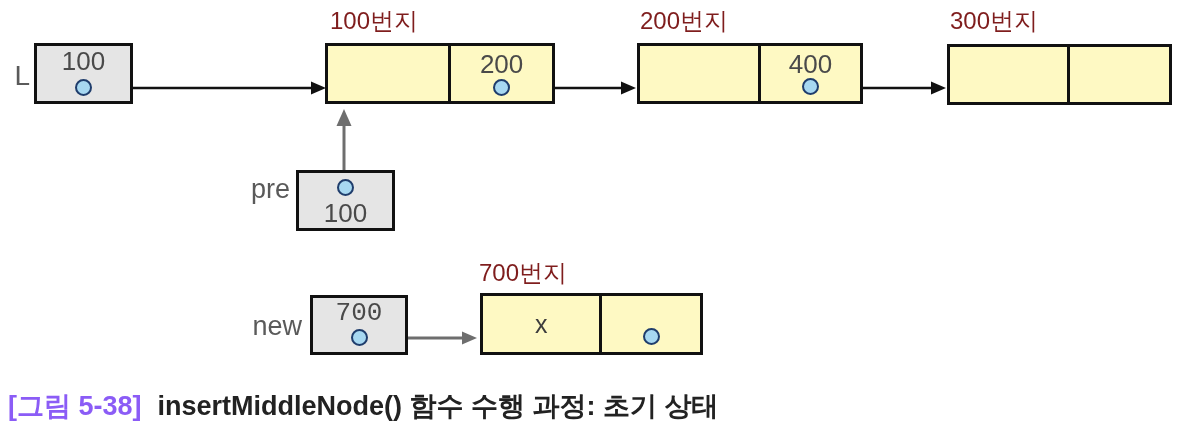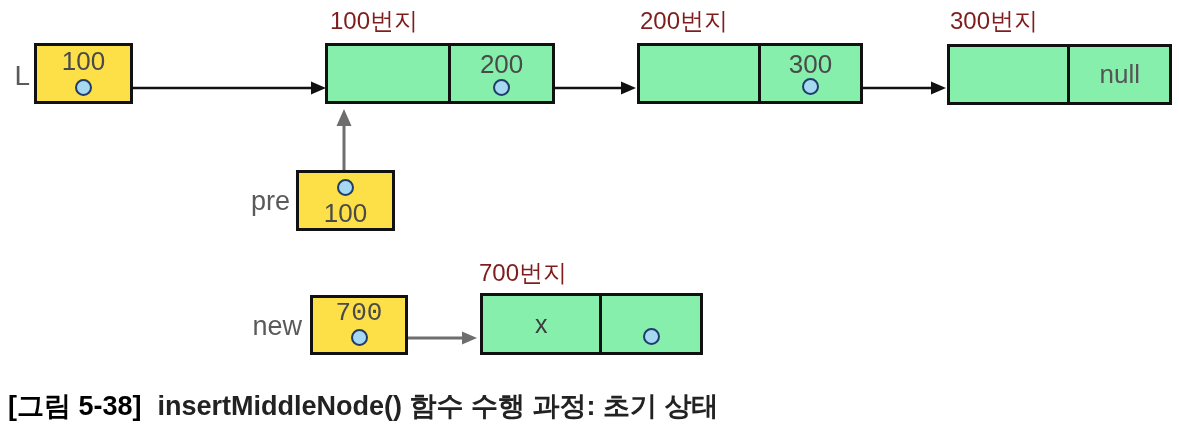--- a/index.html
+++ b/index.html
@@ -6,27 +6,27 @@
   .canvas{
     position:relative;
     width:1179px;height:438px;
     background:#ffffff;
     font-family:"Liberation Sans",sans-serif;
     overflow:hidden;
   }
   .arrows{position:absolute;left:0;top:0;width:1179px;height:438px;pointer-events:none;}
 
   
-  .ptr-box{position:absolute;border:3px solid #111;background:#fde047;box-sizing:border-box;}
+  .ptr-box{position:absolute;border:3px solid #111;background:#e5e5e5;box-sizing:border-box;}
   #l-box{left:34px;top:43px;width:99px;height:61px;}
   #pre-box{left:296px;top:170px;width:99px;height:61px;}
   #new-box{left:310px;top:295px;width:98px;height:60px;font-family:Liberation Mono, monospace;}
 
   
-  .node{position:absolute;border:3px solid #111;background:#86efac;box-sizing:border-box;display:flex;}
+  .node{position:absolute;border:3px solid #111;background:#fef9c3;box-sizing:border-box;display:flex;}
   #node-100{left:325px;top:43px;width:230px;height:61px;}
   #node-200{left:637px;top:43px;width:226px;height:61px;}
   #node-300{left:947px;top:44px;width:225px;height:61px;}
   #node-700{left:480px;top:293px;width:223px;height:62px;}
   .cell-data{width:55%;border-right:3px solid #111;box-sizing:border-box;display:flex;align-items:center;justify-content:center;}
   .cell-link{flex:1;position:relative;}
 
   .dot{position:absolute;width:17px;height:17px;border-radius:50%;
        background:#A7D8F1;border:2px solid #1F3D6C;box-sizing:border-box;}
 
@@ -37,25 +37,25 @@
   .null-val{font-size:26px;color:#555;}
 
   .addr{position:absolute;font-size:24px;color:#7f1d1d;white-space:nowrap;}
   #addr-100{left:330px;top:5px;}
   #addr-200{left:640px;top:5px;}
   #addr-300{left:950px;top:5px;}
   #addr-700{left:479px;top:257px;text-align:center;}
 
   .ptr-label{position:absolute;font-size:27px;color:#5a5a5a;text-align:right;white-space:nowrap;}
   #l-label{left:2px;top:60px;width:28px;font-size:28px;}
-  #pre-label{left:238px;top:186px;width:52px;}
+  #pre-label{left:238px;top:174px;width:52px;}
   #new-label{left:236px;top:311px;width:66px;}
 
   .caption{position:absolute;left:8px;top:388px;font-size:27px;font-weight:bold;white-space:nowrap;}
-  .caption .tag{color:#000000;}
+  .caption .tag{color:#8b5cf6;}
   .caption .txt{color:#222222;margin-left:16px;}
 </style>
 </head>
 <body>
 
 <div class="canvas">
 
   <svg class="arrows" viewBox="0 0 1179 438">
     <g>
       <line x1="90" y1="88" x2="313" y2="88" stroke="#111111" stroke-width="2.5"></line>
@@ -95,32 +95,29 @@
       <div class="dot" style="left:50%;margin-left:-8.5px;top:33px;"></div>
     </div>
   </div>
 
   <div class="addr" id="addr-200">200번지</div>
   <div class="node" id="node-200">
     <div class="cell-data">
       <span class="center-val"></span>
     </div>
     <div class="cell-link">
-      <div class="val link-val">300</div>
+      <div class="val link-val">400</div>
       <div class="dot" style="left:50%;margin-left:-8.5px;top:32px;"></div>
     </div>
   </div>
 
   <div class="addr" id="addr-300">300번지</div>
   <div class="node" id="node-300">
     <div class="cell-data">
       <span class="center-val"></span>
-    </div>
-    <div class="cell-link" style="display:flex;align-items:center;justify-content:center;">
-      <span class="null-val">null</span>
     </div>
   </div>
 
   <div class="ptr-label" id="pre-label">pre</div>
   <div class="ptr-box" id="pre-box">
     <div class="dot" style="left:50%;margin-left:-8.5px;top:6px;"></div>
     <div class="val ptr-val" style="top:27px;">100</div>
   </div>
 
   <div class="ptr-label" id="new-label">new</div>

